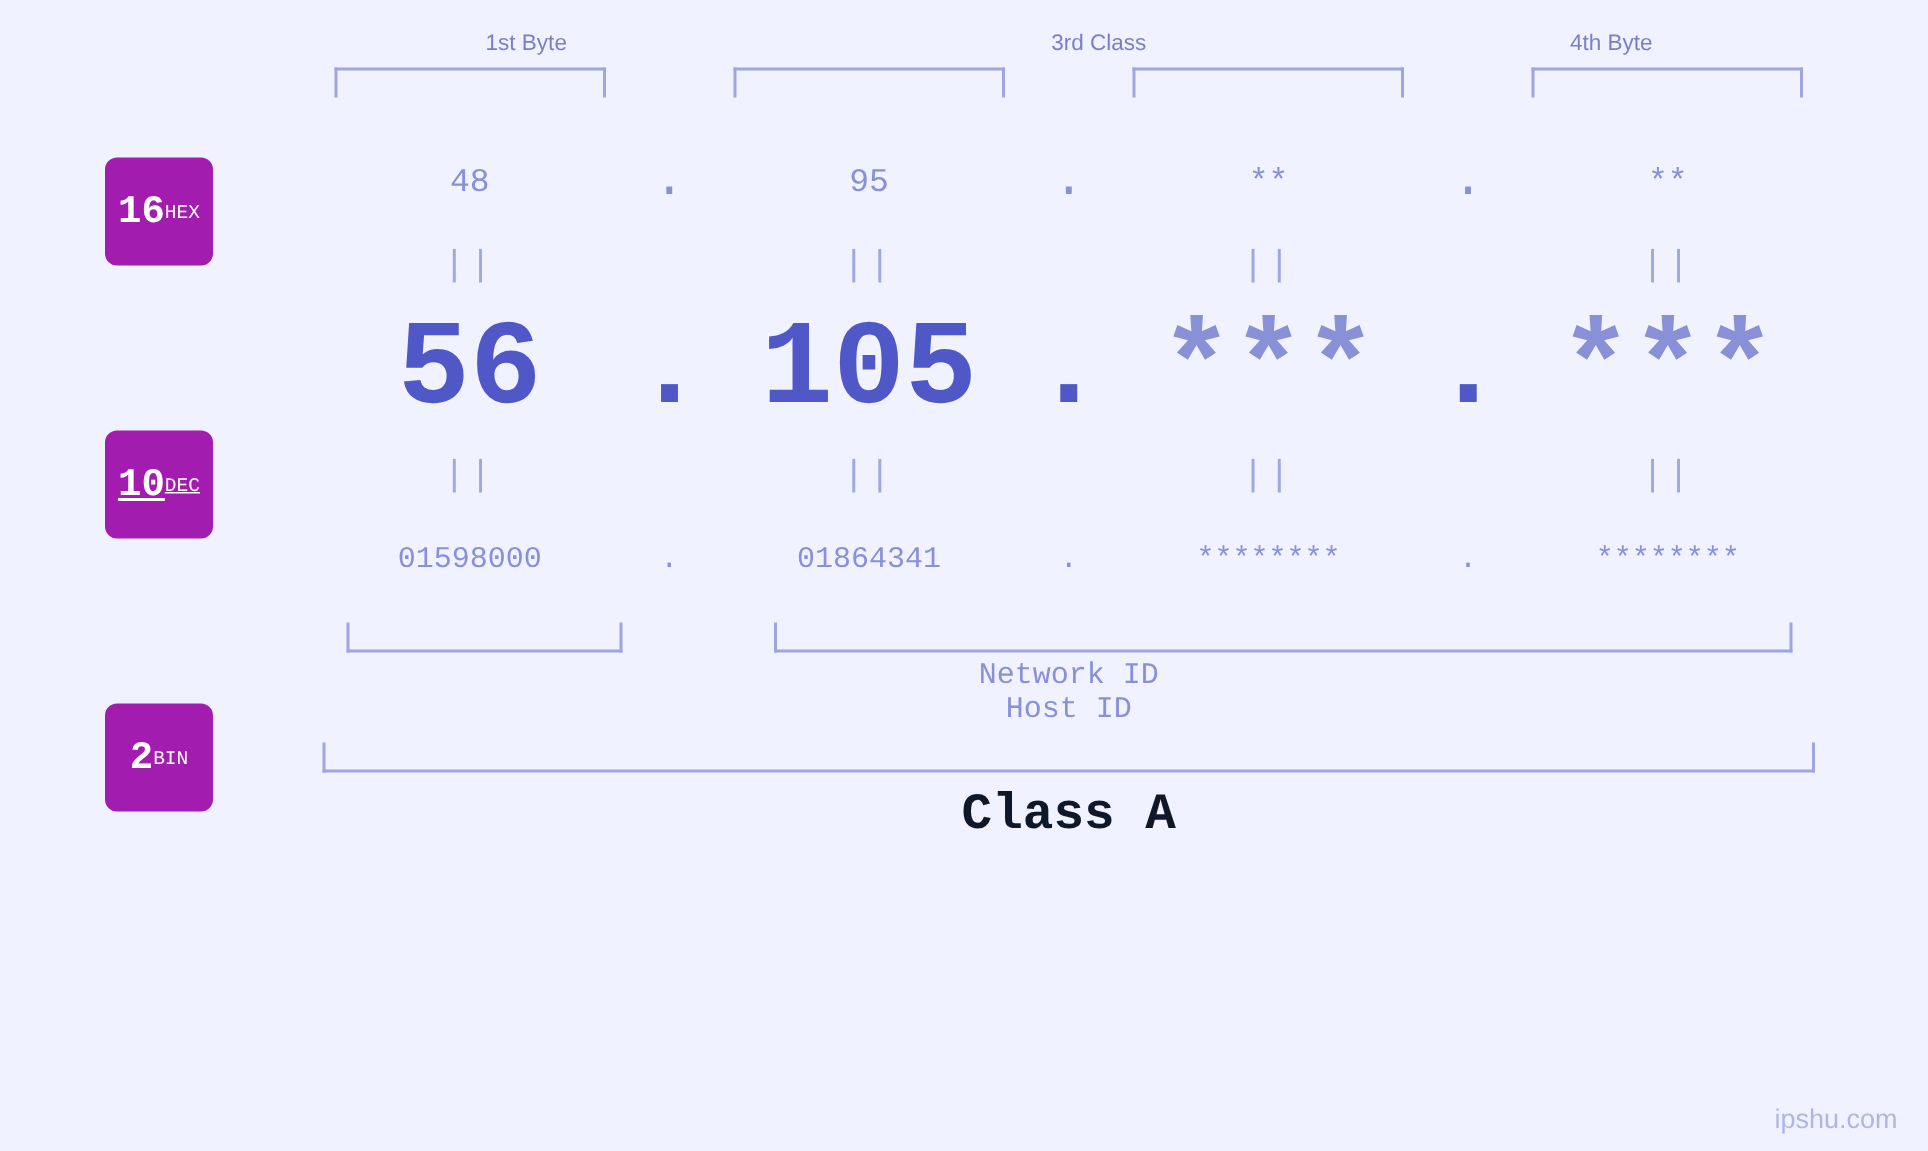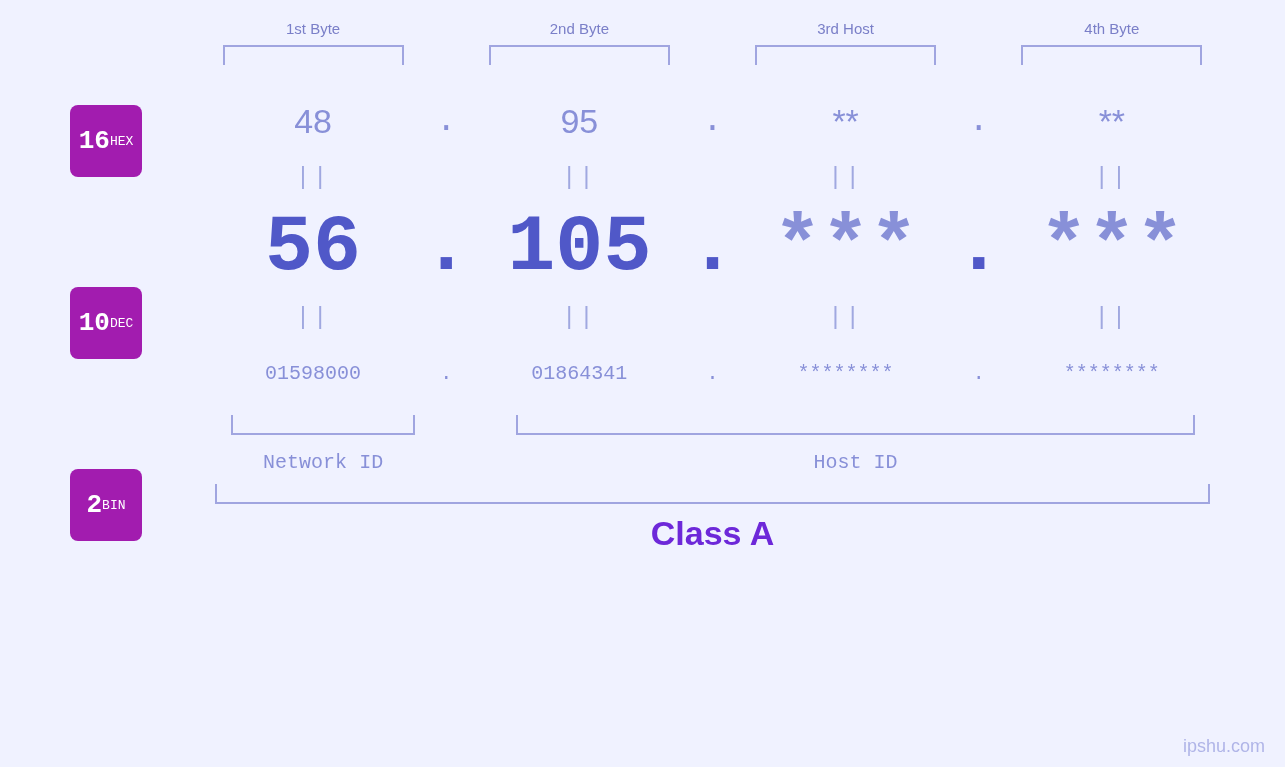--- a/index.html
+++ b/index.html
@@ -97,21 +97,21 @@
       line-height: 1.1;
     }
 
     .badge-label {
       font-size: 13px;
       font-weight: normal;
     }
 
     
     .badge-hex { margin-top: 20px; }
-    .badge-dec { margin-top: 110px; }
+    .badge-dec { margin-top: 110px; text-decoration: underline; }
     .badge-bin { margin-top: 110px; }
 
     
     .data-rows-col {
       flex: 1;
       display: flex;
       flex-direction: column;
     }
 
     
@@ -153,22 +153,22 @@
       width: 40px;
       display: flex;
       align-items: center;
       justify-content: center;
       color: #6b72d0;
     }
 
     
     .hex-value {
       color: #8890d8;
-      font-size: 34px;
-      font-family: Liberation Sans, sans-serif;
+      font-size: 22px;
+      font-family: Liberation Mono, monospace;
     }
 
     .hex-dot {
       font-size: 34px;
       color: #8890d8;
     }
 
     
     .dbl-bar {
       color: #a0a8e0;
@@ -217,23 +217,22 @@
     }
   </style>
 </head>
 <body>
 
 <div class="container">
 
   <div class="byte-headers">
     <div class="byte-header">1st Byte</div>
     <div style="width:40px"></div>
-    <div class="byte-header">2nd Byte</div>
-    <div style="width:40px"></div>
-    <div class="byte-header">3rd Host</div>
+    <div style="width:40px"></div>
+    <div class="byte-header">3rd Class</div>
     <div style="width:40px"></div>
     <div class="byte-header">4th Byte</div>
   </div>
 
   <div class="brackets-top">
     <div class="bracket-cell">
       <div class="bracket-top"></div>
     </div>
     <div style="width:40px"></div>
     <div class="bracket-cell">
@@ -381,36 +380,36 @@
         <div style="flex:1; display:flex; justify-content:center;">
           <div style="width:75%; height:20px; border-bottom:2px solid #a0a5e0; border-left:2px solid #a0a5e0; border-right:2px solid #a0a5e0;"></div>
         </div>
         <div style="width:40px"></div>
 
         <div style="flex:3; display:flex; justify-content:center;">
           <div style="width:92%; height:20px; border-bottom:2px solid #a0a5e0; border-left:2px solid #a0a5e0; border-right:2px solid #a0a5e0;"></div>
         </div>
       </div>
 
-      <div style="display:flex; width:100%; margin-top:16px;">
+      <div style="display:flex; width:100%; margin-top:4px;flex-direction:column;">
         <div style="flex:1; text-align:center;">
           <span style="color:#8890d8; font-size:20px; font-family:'Courier New',monospace;">Network ID</span>
         </div>
         <div style="width:40px"></div>
         <div style="flex:3; text-align:center;">
           <span style="color:#8890d8; font-size:20px; font-family:'Courier New',monospace;">Host ID</span>
         </div>
       </div>
 
       <div style="display:flex; width:100%; margin-top:10px; justify-content:center;">
         <div style="width:97%; height:20px; border-bottom:2px solid #a0a5e0; border-left:2px solid #a0a5e0; border-right:2px solid #a0a5e0;"></div>
       </div>
 
       <div style="display:flex; justify-content:center; margin-top:10px;">
-        <span style="color:#6d28d9; font-size:34px; font-family:Liberation Sans, sans-serif; font-weight:bold;">Class A</span>
+        <span style="color:#0f172a; font-size:34px; font-family:Liberation Mono, monospace; font-weight:bold;">Class A</span>
       </div>
 
     </div>
   </div>
 
 </div>
 
 <div class="watermark">
   <span>ipshu.com</span>
 </div>

